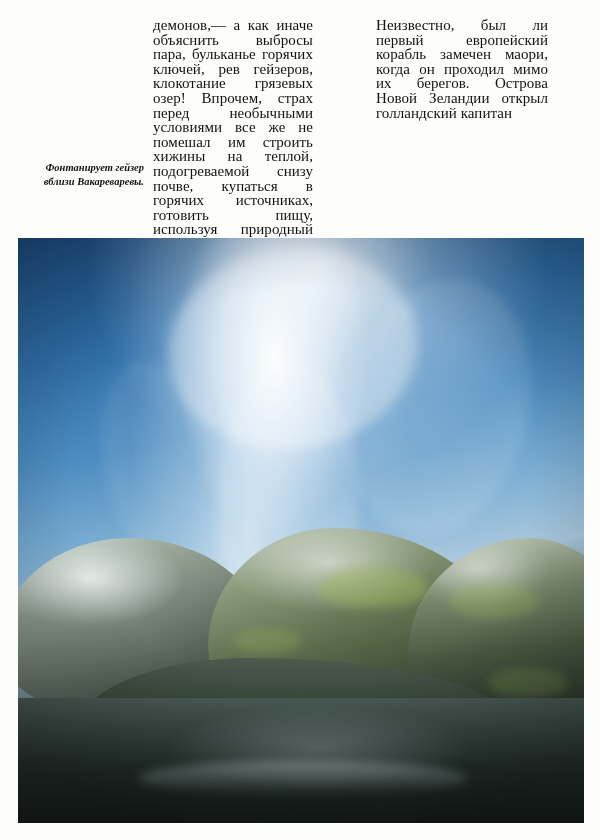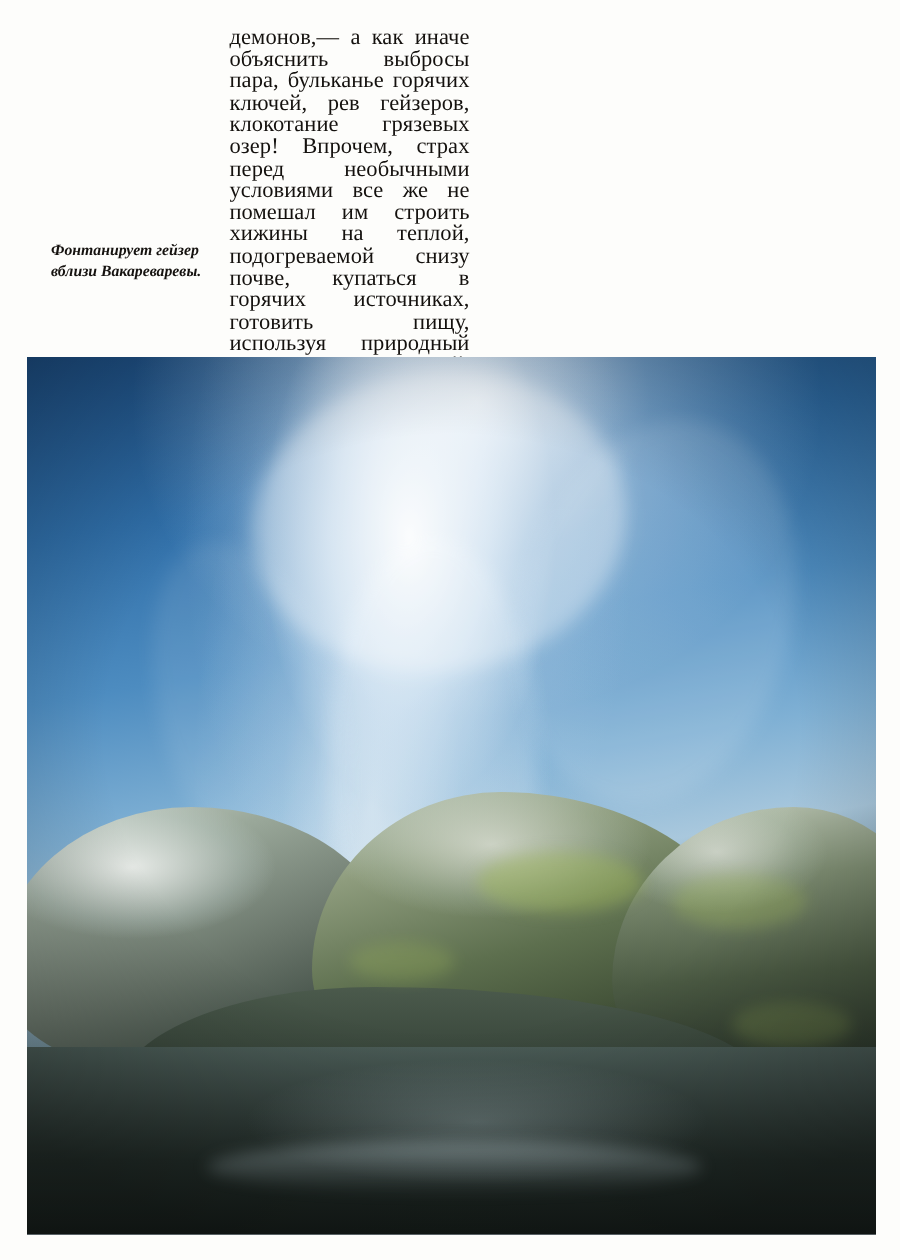--- a/index.html
+++ b/index.html
@@ -26,20 +26,21 @@
     left: 0;
     top: 18px;
     width: 600px;
     height: 200px;
   }
   .caption {
     position: absolute;
     left: 34px;
     top: 143px;
     width: 110px;
+    text-align: right;
     font-family: "Liberation Serif", serif;
     font-style: italic;
     font-weight: bold;
     font-size: 10.5px;
     line-height: 14px;
     color: #15120f;
   }
   .col {
     position: absolute;
     top: 0;
@@ -174,20 +175,21 @@
 
   <div class="text-area">
 
     <div class="caption">Фонтанирует гейзер вблизи Вакареваревы.</div>
 
     <div class="col col-left">
       <p>демонов,— а как иначе объяснить выбросы пара, бульканье горячих ключей, рев гейзеров, клокотание грязевых озер! Впрочем, страх перед необычными условиями все же не помешал им строить хижины на теплой, подогреваемой снизу почве, купаться в горячих источниках, готовить пищу, используя природный кипяток и пар. Пожалуй, дети тропиков — полинезийцы были рады такому дару богов.</p>
     </div>
 
     <div class="col col-right">
+      <p>Неизвестно, был ли первый европейский корабль замечен маори, когда он проходил мимо их берегов. Острова Новой Зеландии открыл голландский капитан</p>
     </div>
 
   </div>
 
   <div class="photo-wrap">
     <div class="photo">
       <div class="steam s1"></div>
       <div class="steam s2"></div>
       <div class="steam s3"></div>
       <div class="steam s4"></div>

